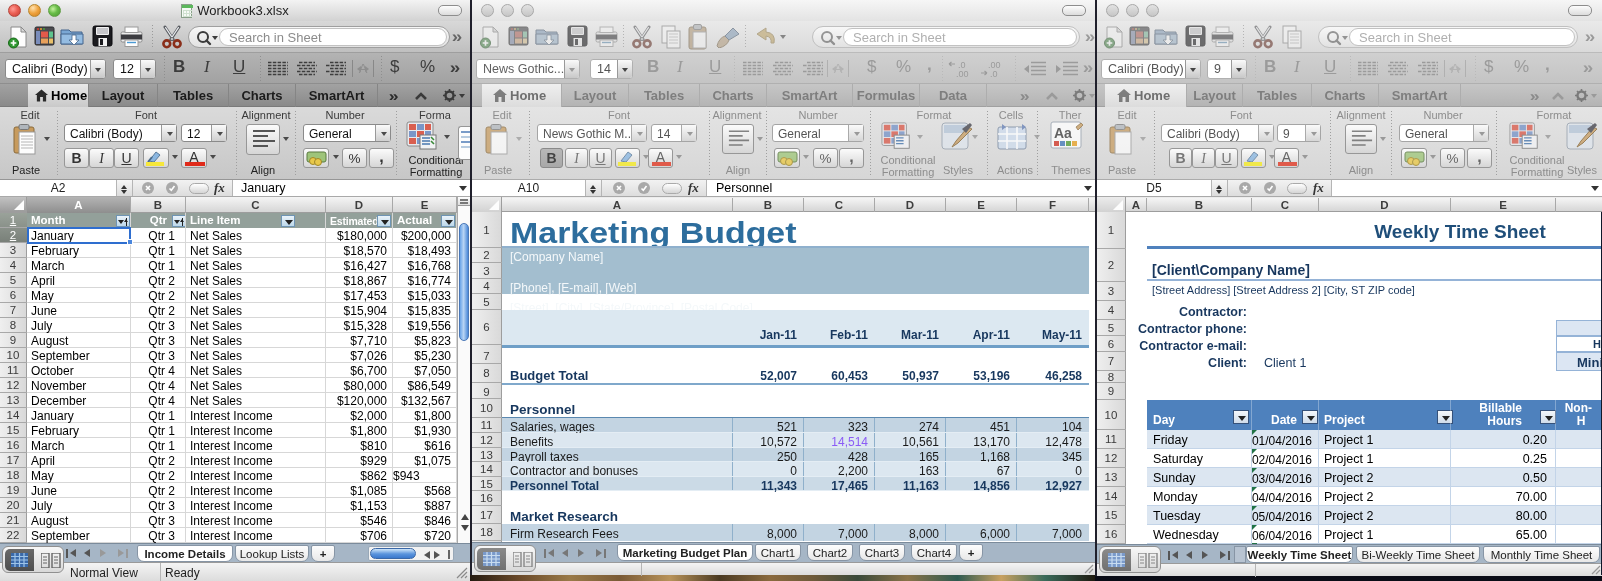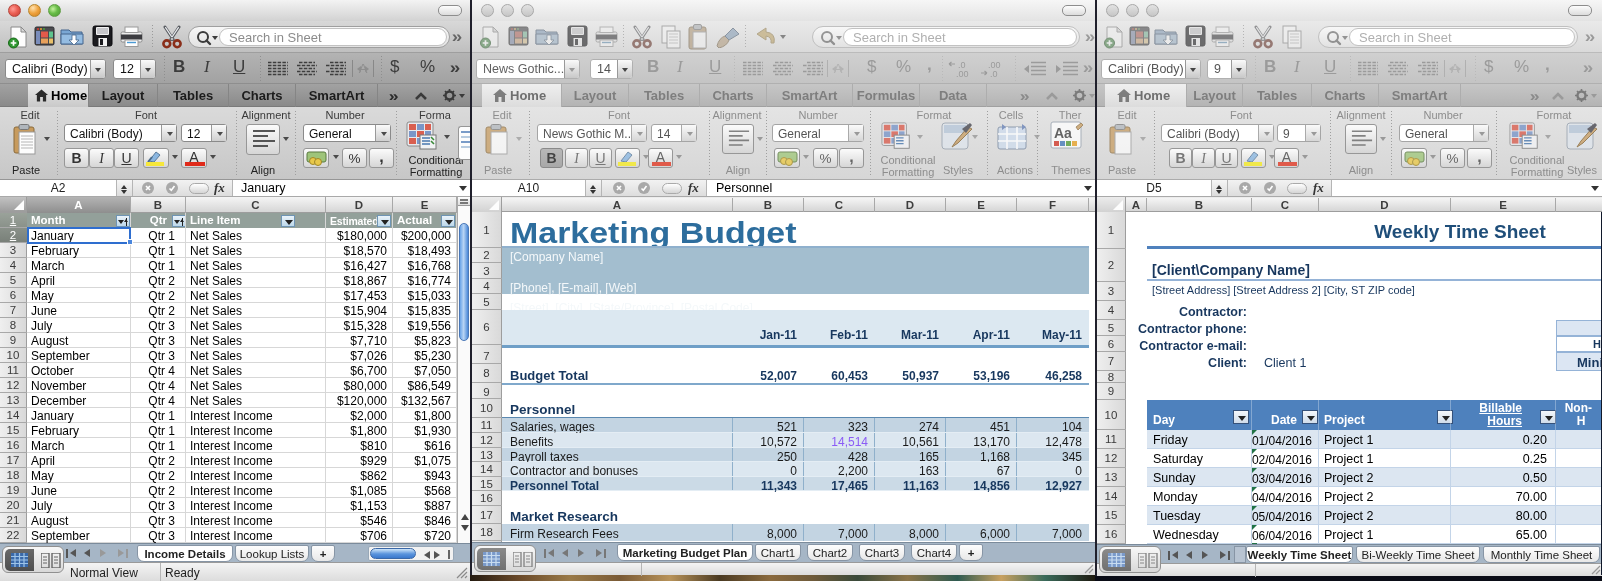--- a/index.html
+++ b/index.html
@@ -129,20 +129,21 @@
 <div class="abs" style="left:388px; top:576px; width:84px; height:5px; background:#15151f;"></div>
 <div class="abs" style="left:470px; top:575px; width:625px; height:6px;
   background:linear-gradient(90deg,#241a10,#6b4a2a 8%,#9a7a48 16%,#7a5a35 24%,#b8935a 32%,#4a3a22 40%,#8a6a3e 48%,#6e5a3a 55%,#3a4a3a 62%,#8a7348 70%,#2e5a50 78%,#c8a060 85%,#3a6a5a 92%,#1e1a10);"></div>
 <div class="abs" style="left:1095px; top:576px; width:507px; height:5px; background:#0a0c16;"></div>
 
 <div class="win" id="w1" style="left:0; width:470px; height:581px; background:#e8e8e8;">
   <div class="titlebar"></div>
   <div class="tl" style="left:8px;  background:radial-gradient(circle at 4px 4px,#ff9d96,#ec6156 45%,#c23a30); border:0.5px solid #b5463c;"></div>
   <div class="tl" style="left:28px; background:radial-gradient(circle at 4px 3px,#ffe2b0,#efa33e 50%,#cf7d1e); border:0.5px solid #b8862e;"></div>
   <div class="tl" style="left:48px; background:radial-gradient(circle at 4px 4px,#c6f2a0,#69bd48 45%,#4a9630); border:0.5px solid #5f9e43;"></div>
+  <div class="title"><span class="docicon"></span>Workbook3.xlsx</div>
   <div class="pill" style="right:8px;"></div>
 
   <div class="toolbar">
 
     <svg class="abs" style="left:8px;top:4px" width="20" height="24" viewBox="0 0 20 24">
       <path d="M3 2 h10 l5 5 v15 h-15 z" fill="#fdfdfd" stroke="#8a8a8a"></path>
       <path d="M13 2 l5 5 h-5 z" fill="#d8d8d8" stroke="#8a8a8a"></path>
       <circle cx="5.5" cy="18" r="5" fill="#2e9630" stroke="#156815"></circle>
       <path d="M5.5 15.2 v5.6 M2.7 18 h5.6" stroke="#fff" stroke-width="1.7"></path>
     </svg>
@@ -549,21 +550,21 @@
       <div class="cell" style="left:31px;top:454px;width:96px;">April</div>
       <div class="cell" style="left:131px;top:454px;width:44px;text-align:right;">Qtr 2</div>
       <div class="cell" style="left:190px;top:454px;width:132px;">Interest Income</div>
       <div class="cell" style="left:326px;top:454px;width:61px;text-align:right;">$929</div>
       <div class="cell" style="left:393px;top:454px;width:58px;text-align:right;">$1,075</div>
       <div class="hline" style="left:27px;top:482px;width:430px;"></div>
       <div class="cell" style="left:31px;top:469px;width:96px;">May</div>
       <div class="cell" style="left:131px;top:469px;width:44px;text-align:right;">Qtr 2</div>
       <div class="cell" style="left:190px;top:469px;width:132px;">Interest Income</div>
       <div class="cell" style="left:326px;top:469px;width:61px;text-align:right;">$862</div>
-      <div class="cell" style="left:393px;top:469px;width:58px;text-align:right;">$943</div>
+      <div class="cell" style="left:393px;top:469px;width:58px;">$943</div>
       <div class="hline" style="left:27px;top:497px;width:430px;"></div>
       <div class="cell" style="left:31px;top:484px;width:96px;">June</div>
       <div class="cell" style="left:131px;top:484px;width:44px;text-align:right;">Qtr 2</div>
       <div class="cell" style="left:190px;top:484px;width:132px;">Interest Income</div>
       <div class="cell" style="left:326px;top:484px;width:61px;text-align:right;">$1,085</div>
       <div class="cell" style="left:393px;top:484px;width:58px;text-align:right;">$568</div>
       <div class="hline" style="left:27px;top:512px;width:430px;"></div>
       <div class="cell" style="left:31px;top:499px;width:96px;">July</div>
       <div class="cell" style="left:131px;top:499px;width:44px;text-align:right;">Qtr 3</div>
       <div class="cell" style="left:190px;top:499px;width:132px;">Interest Income</div>
@@ -1406,21 +1407,21 @@
       <div class="cell" style="left:167px;top:356px;width:100px;font-size:12.5px;color:#17365d;">Client 1</div>
       <div class="abs" style="left:459px;top:320px;width:46px;height:16px;background:#dce6f3;border:1px solid #95b3d7;border-right:none;"></div>
       <div class="abs" style="left:459px;top:336px;width:46px;height:16px;background:#fff;border:1px solid #95b3d7;border-right:none;"></div>
       <div class="cell" style="left:462px;top:338px;width:42px;text-align:right;font-size:11px;font-weight:bold;color:#17365d;">H</div>
       <div class="abs" style="left:459px;top:352px;width:46px;height:19px;background:#dce6f3;border:1px solid #95b3d7;border-right:none;"></div>
       <div class="cell" style="left:480px;top:355px;width:60px;font-size:13px;font-weight:bold;color:#17365d;">Minim</div>
       <div class="abs" style="left:50px;top:400px;width:454px;height:30px;background:#4e81bd;"></div>
       <div class="cell" style="left:56px;top:413px;width:80px;font-size:12px;font-weight:bold;color:#fff;">Day</div>
       <div class="cell" style="left:120px;top:413px;width:80px;text-align:right;font-size:12px;font-weight:bold;color:#fff;">Date</div>
       <div class="cell" style="left:227px;top:413px;width:100px;font-size:12px;font-weight:bold;color:#fff;">Project</div>
-      <div class="cell" style="left:355px;top:402px;width:70px;text-align:right;font-size:12px;font-weight:bold;color:#fff;line-height:13px;text-decoration:underline;">Billable<br>Hours</div>
+      <div class="cell" style="left:355px;top:402px;width:70px;text-align:right;font-size:12px;font-weight:bold;color:#fff;line-height:13px;">Billable<br>Hours</div>
       <div class="cell" style="left:440px;top:402px;width:55px;text-align:right;font-size:12px;font-weight:bold;color:#fff;line-height:13px;">Non-<br>H&nbsp;&nbsp;</div>
       <div class="abs" style="left:136px;top:410px;width:16px;height:14px;background:linear-gradient(#f4f7fa,#cfdcea);border:1px solid #35517a;">
         <div class="abs" style="left:4px;top:5px;border:4px solid transparent;border-top:5px solid #222;"></div>
       </div>
       <div class="abs" style="left:205px;top:410px;width:16px;height:14px;background:linear-gradient(#f4f7fa,#cfdcea);border:1px solid #35517a;">
         <div class="abs" style="left:4px;top:5px;border:4px solid transparent;border-top:5px solid #222;"></div>
       </div>
       <div class="abs" style="left:340px;top:410px;width:16px;height:14px;background:linear-gradient(#f4f7fa,#cfdcea);border:1px solid #35517a;">
         <div class="abs" style="left:4px;top:5px;border:4px solid transparent;border-top:5px solid #222;"></div>
       </div>

